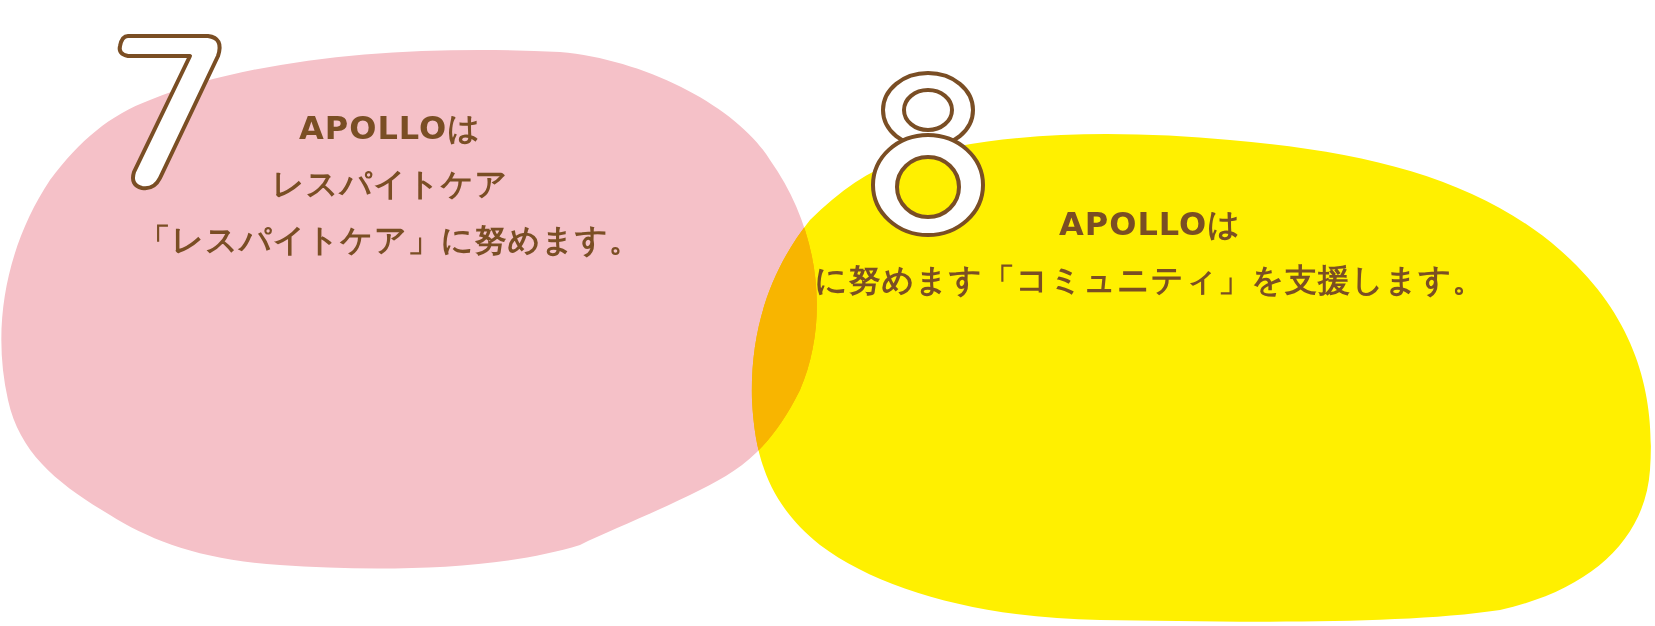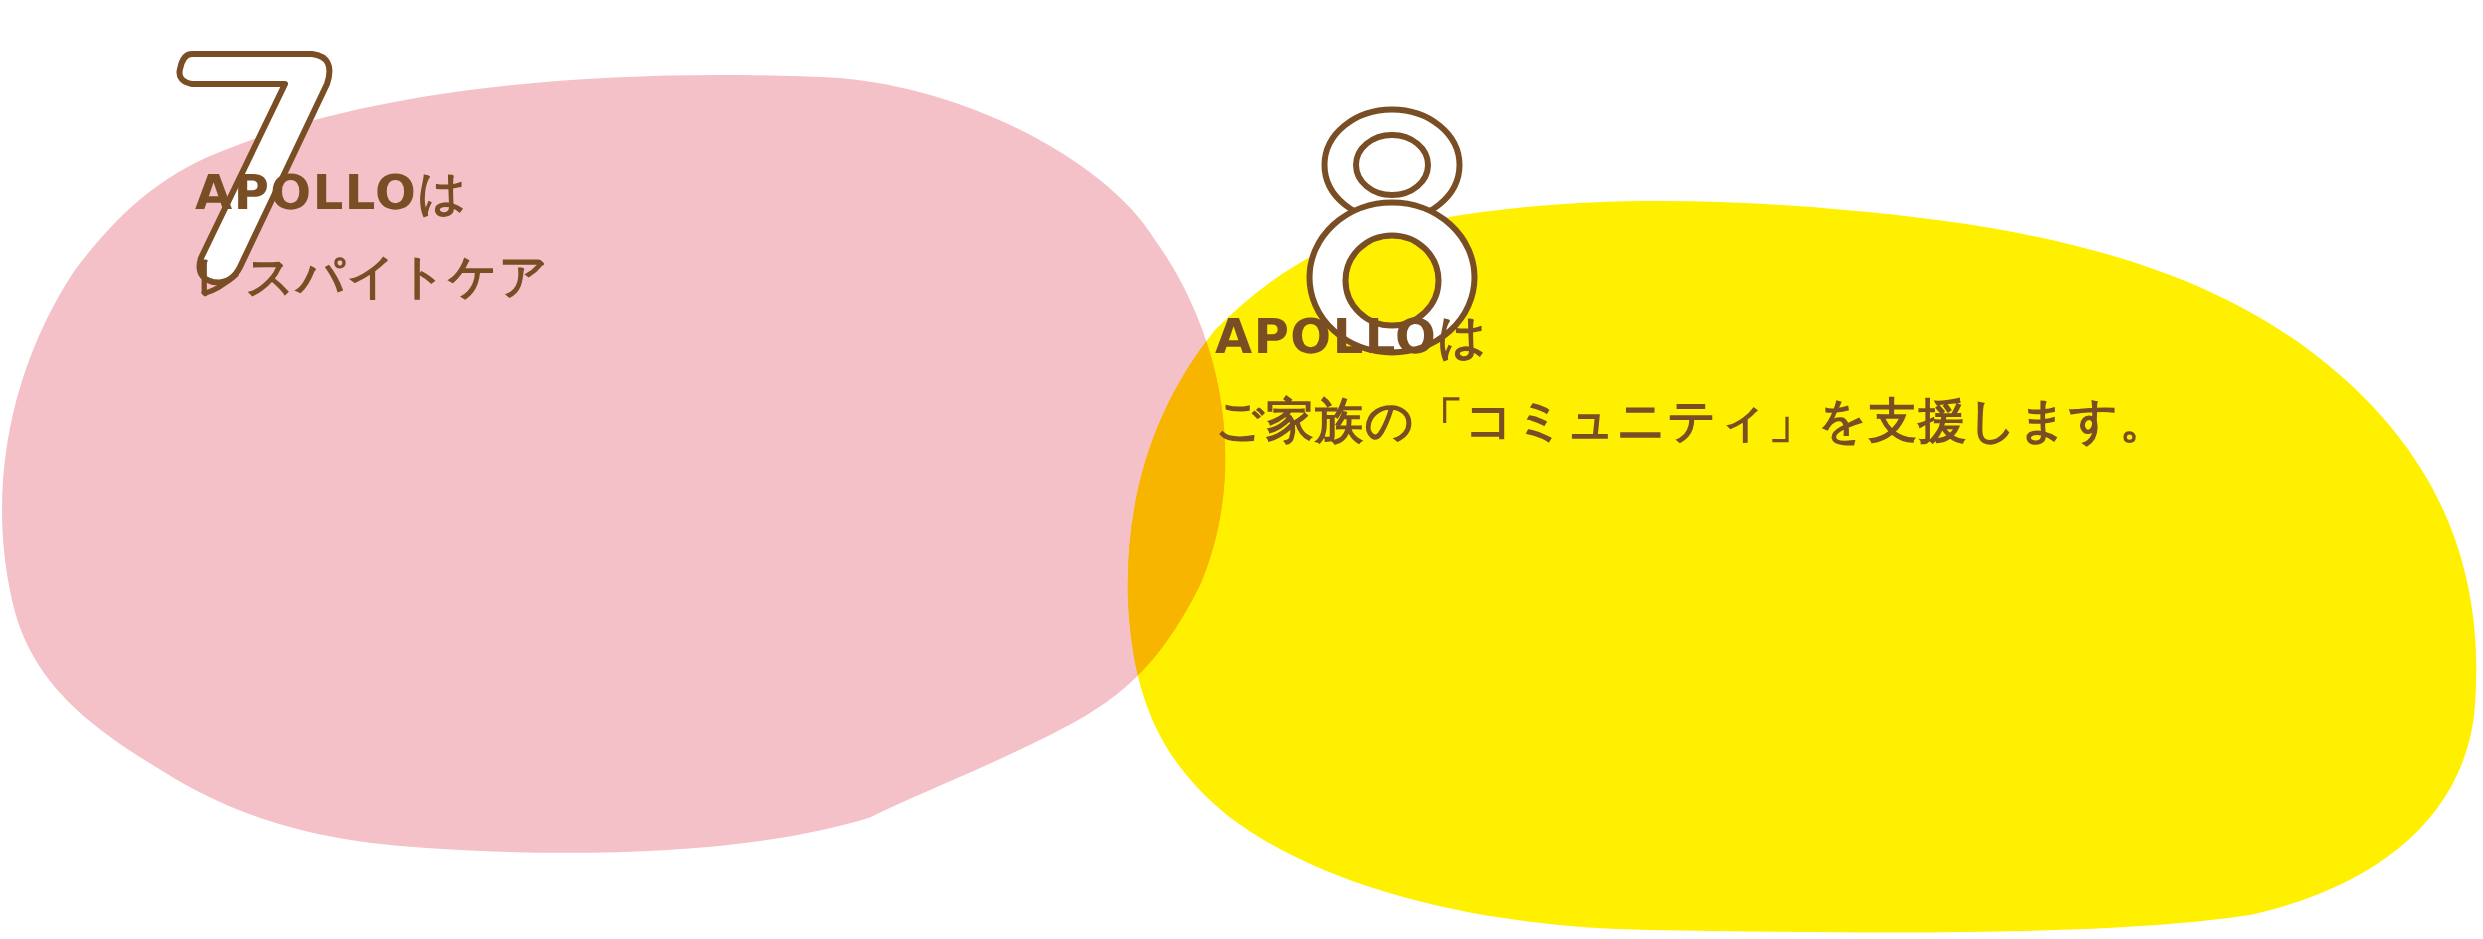--- a/index.html
+++ b/index.html
@@ -1,20 +1,20 @@
 <!DOCTYPE html>
 <html><head>
   <meta charset="utf-8">
   <style>
     html, body { margin:0; padding:0; background:#ffffff; }
     body { width:1655px; height:626px; position:relative; overflow:hidden;
            font-family:"DejaVu Sans", sans-serif; }
     .stage { position:absolute; left:0; top:0; width:1655px; height:626px; }
     svg.blobs { position:absolute; left:0; top:0; }
-    .caption { position:absolute; color:#7a4e24; font-weight:bold; text-align:left;
+    .caption { position:absolute; color:#7a4e24; font-weight:bold; text-align:center;
                letter-spacing:1px; white-space:nowrap; }
     .caption .line { display:block; }
     .c7 { left:130px; top:100px; width:520px; font-size:32px; line-height:56px; }
     .c8 { left:810px; top:196px; width:680px; font-size:32px; line-height:56px; }
   </style>
 </head>
 <body>
 
 <div class="stage">
 
@@ -53,20 +53,21 @@
       <ellipse cx="928" cy="110" rx="45" ry="37"></ellipse>
       <ellipse cx="928" cy="185" rx="55" ry="50"></ellipse>
       <ellipse cx="928" cy="110" rx="24" ry="20" fill="#FFFFFF"></ellipse>
       <ellipse cx="928" cy="187" rx="31" ry="30" fill="#FFF000"></ellipse>
     </g>
   </svg>
 
   <div class="caption c7">
     <span class="line">APOLLOは</span>
     <span class="line">レスパイトケア</span>
+    <span class="line">「レスパイトケア」に努めます。</span>
   </div>
 
   <div class="caption c8">
     <span class="line">APOLLOは</span>
-    <span class="line">ご家族の「コミュニティ」を支援します。</span>
+    <span class="line">に努めます「コミュニティ」を支援します。</span>
   </div>
 
 </div>
 
 </body></html>

